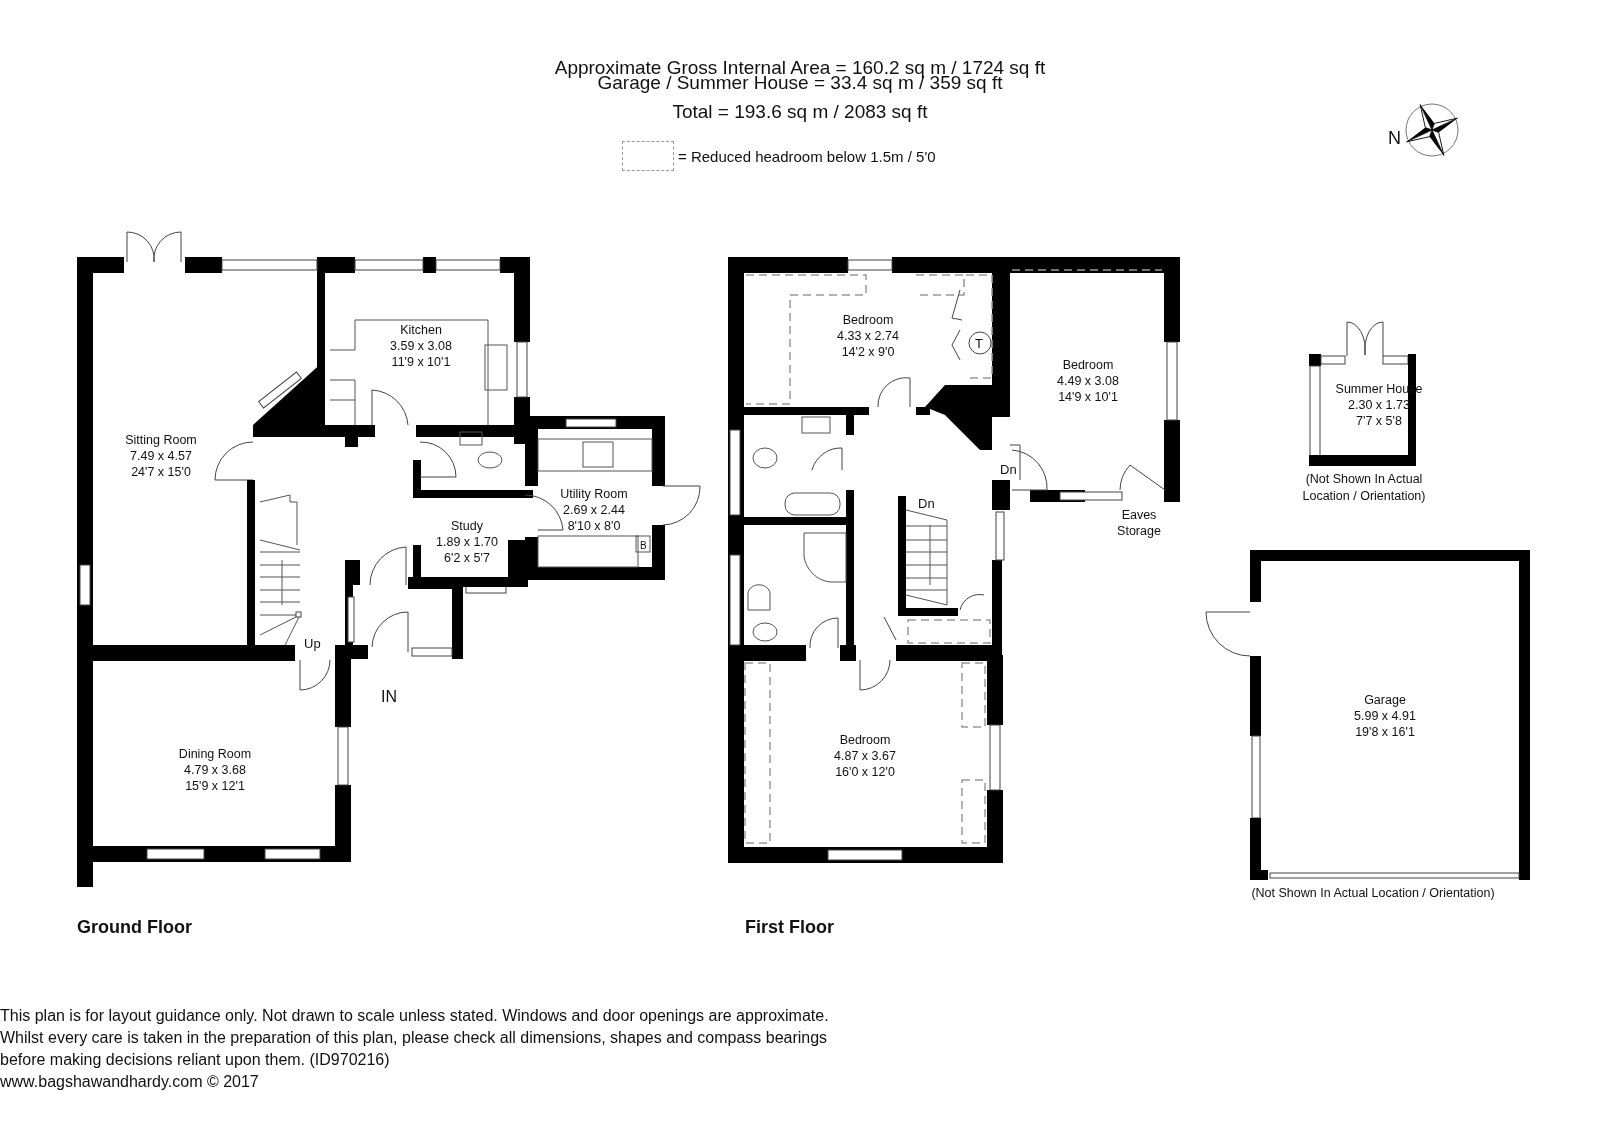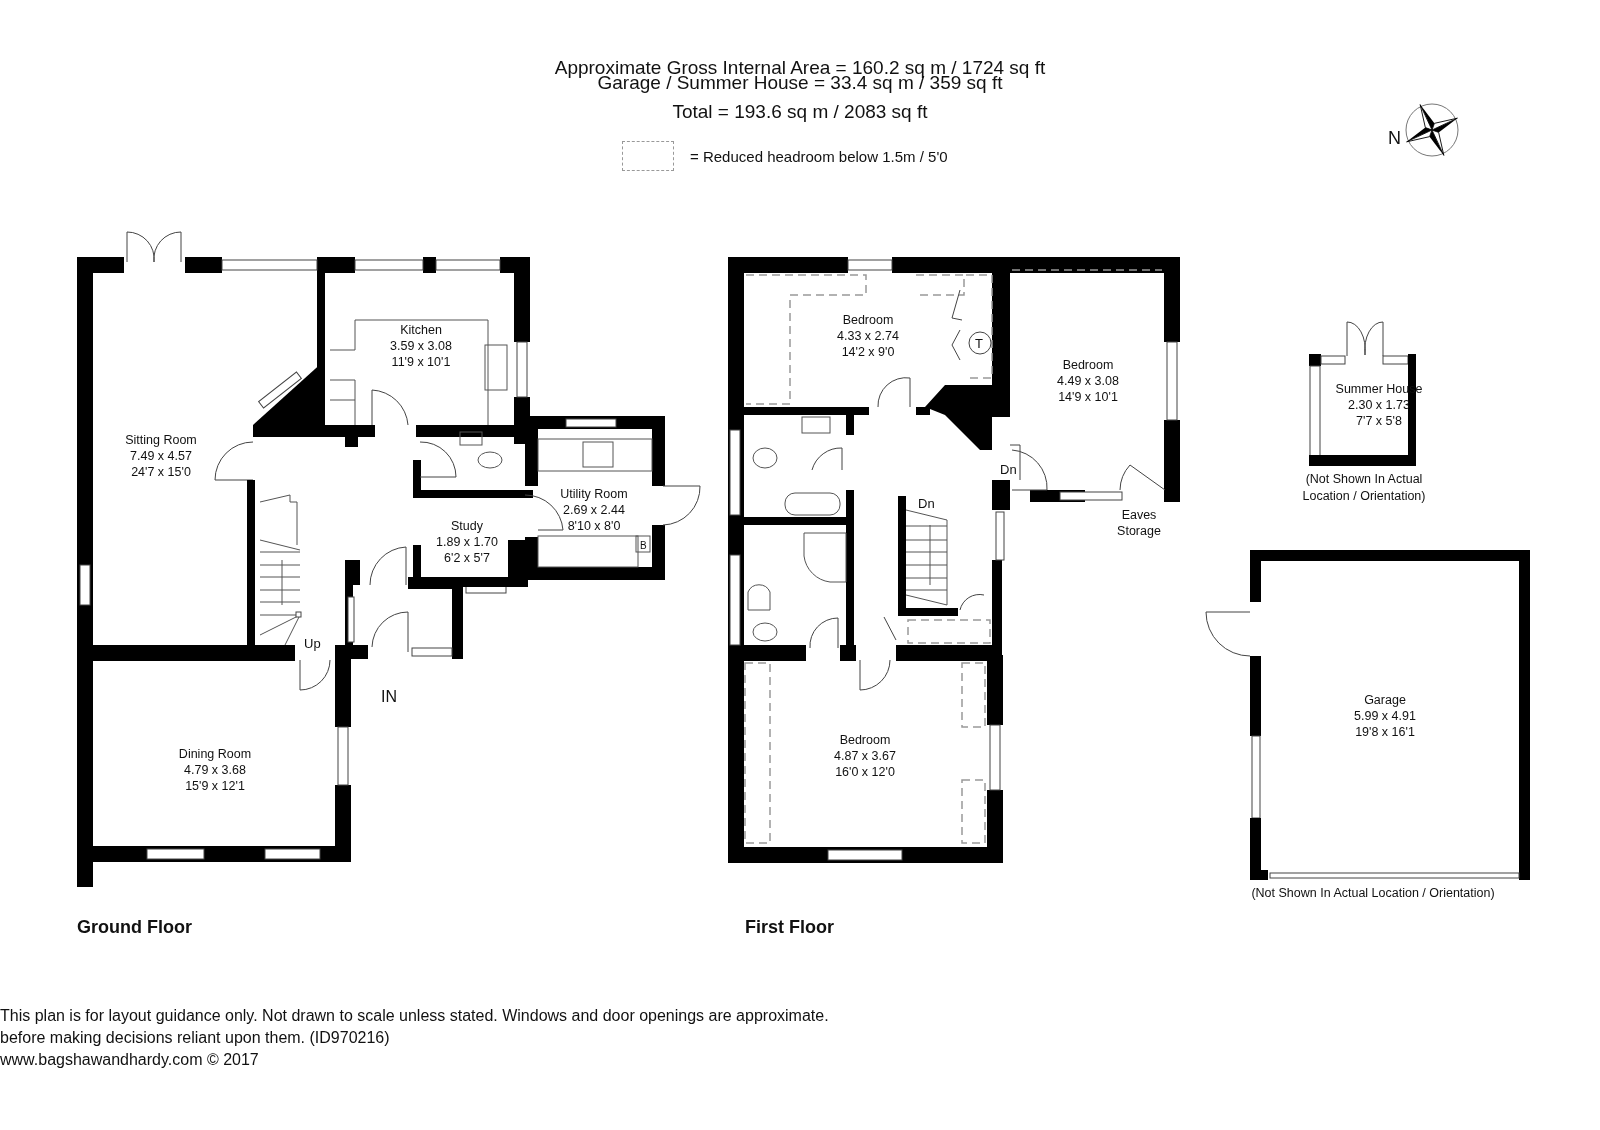--- a/index.html
+++ b/index.html
@@ -1,19 +1,19 @@
 <!DOCTYPE html>
 <html><head>
 <meta charset="utf-8">
 <style>
   html, body { margin: 0; padding: 0; background: #ffffff; }
   body { width: 1600px; height: 1130px; position: relative; overflow: hidden;
          font-family: "Liberation Sans", sans-serif; color: #111; }
   .hdr { position: absolute; left: 0; width: 1600px; text-align: center; font-size: 19px; line-height: 22px; }
-  .legend { position: absolute; top: 141px; left: 622px; display: flex; align-items: center; gap: 16px; font-size: 15px; }
+  .legend { position: absolute; top: 141px; left: 622px; display: flex; align-items: center; gap: 4px; font-size: 15px; }
   .legend-box { width: 52px; height: 30px; border: 1.5px dashed #999; box-sizing: border-box; }
   svg#plan { position: absolute; left: 0; top: 0; }
   .wall { fill: #000; }
   .thin { stroke: #555; stroke-width: 1; fill: none; }
   .win { fill: #fff; stroke: #444; stroke-width: 1; }
   .dash { stroke: #999; stroke-width: 1.5; stroke-dasharray: 8 5; fill: none; }
   .door { stroke: #444; stroke-width: 1; fill: none; }
   .room-label { font-family: "Liberation Sans", sans-serif; font-size: 12.5px; fill: #111; text-anchor: middle; }
   .floor-title { position: absolute; font-weight: bold; font-size: 18px; margin-top: 9px; }
   .footer { position: absolute; top: 1005px; left: 0; width: 1600px; text-align: left; font-size: 16px; line-height: 22px; font-family: "Liberation Sans", sans-serif; }
@@ -280,15 +280,16 @@
   <text class="room-label" x="1385" y="720">5.99 x 4.91</text>
   <text class="room-label" x="1385" y="736">19'8 x 16'1</text>
   <text class="room-label" x="1373" y="897">(Not Shown In Actual Location / Orientation)</text>
 </svg>
 
 <div class="floor-title" style="left:77px; top:908px">Ground Floor</div>
 <div class="floor-title" style="left:745px; top:908px">First Floor</div>
 
 <div class="footer">
   <div>This plan is for layout guidance only. Not drawn to scale unless stated. Windows and door openings are approximate.</div>
+  <div>Whilst every care is taken in the preparation of this plan, please check all dimensions, shapes and compass bearings</div>
   <div>before making decisions reliant upon them. (ID970216)</div>
   <div>www.bagshawandhardy.com © 2017</div>
 </div>
 
 </body></html>

